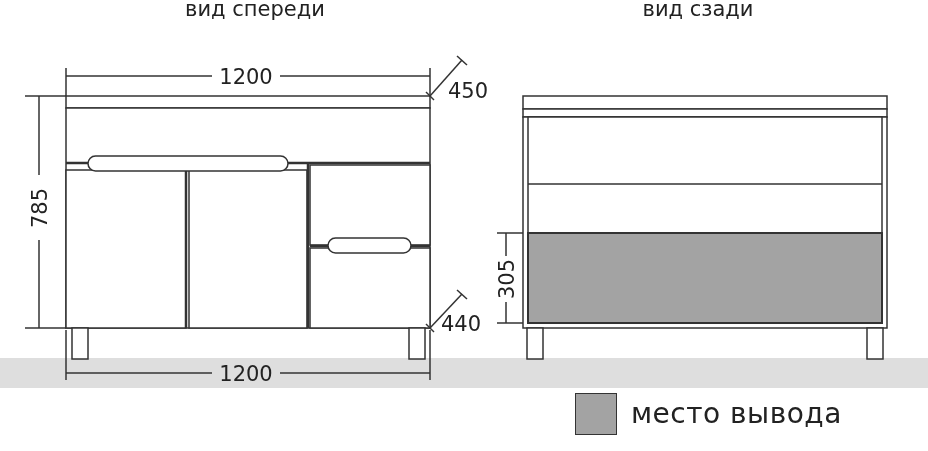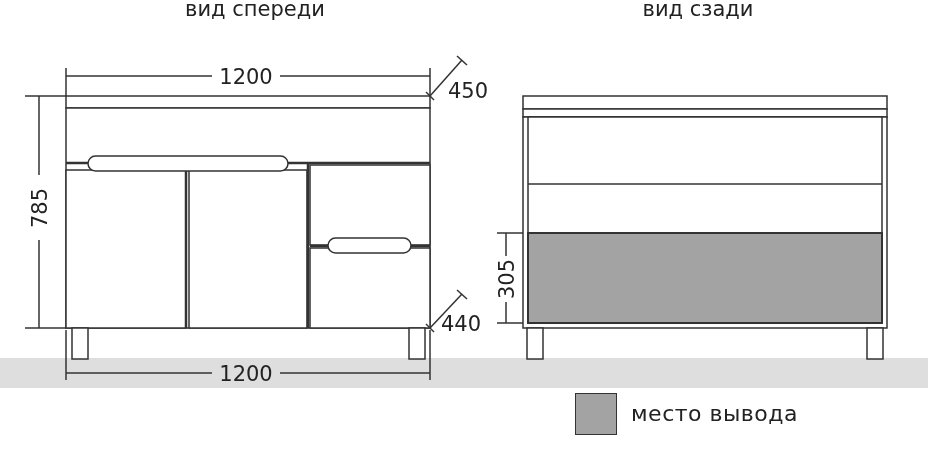--- a/index.html
+++ b/index.html
@@ -1,21 +1,21 @@
 <!DOCTYPE html>
 <html><head>
 <meta charset="utf-8">
 <style>
   html, body { margin:0; padding:0; background:#ffffff; }
   body { width:928px; height:451px; position:relative; overflow:hidden; font-family:"DejaVu Sans", sans-serif; }
   svg { position:absolute; left:0; top:0; }
   .lbl { font-family:"DejaVu Sans", sans-serif; fill:#222; }
   .legend { position:absolute; left:575px; top:393px; display:flex; align-items:center; }
   .legend-swatch { width:42px; height:42px; background:#a3a3a3; border:1.5px solid #333; box-sizing:border-box; }
-  .legend-text { margin-left:14px; font-size:22px; line-height:26px; color:#222; font-family:"DejaVu Sans", sans-serif; letter-spacing:0.5px; }
+  .legend-text { margin-left:14px; font-size:28px; line-height:26px; color:#222; font-family:"DejaVu Sans", sans-serif; letter-spacing:0.5px; }
 </style>
 </head>
 <body>
 
 <svg width="928" height="451" viewBox="0 0 928 451">
 
   <rect x="0" y="358" width="928" height="30" fill="#dedede"></rect>
 
   <g stroke="#333" stroke-width="1.5" fill="none">
 

